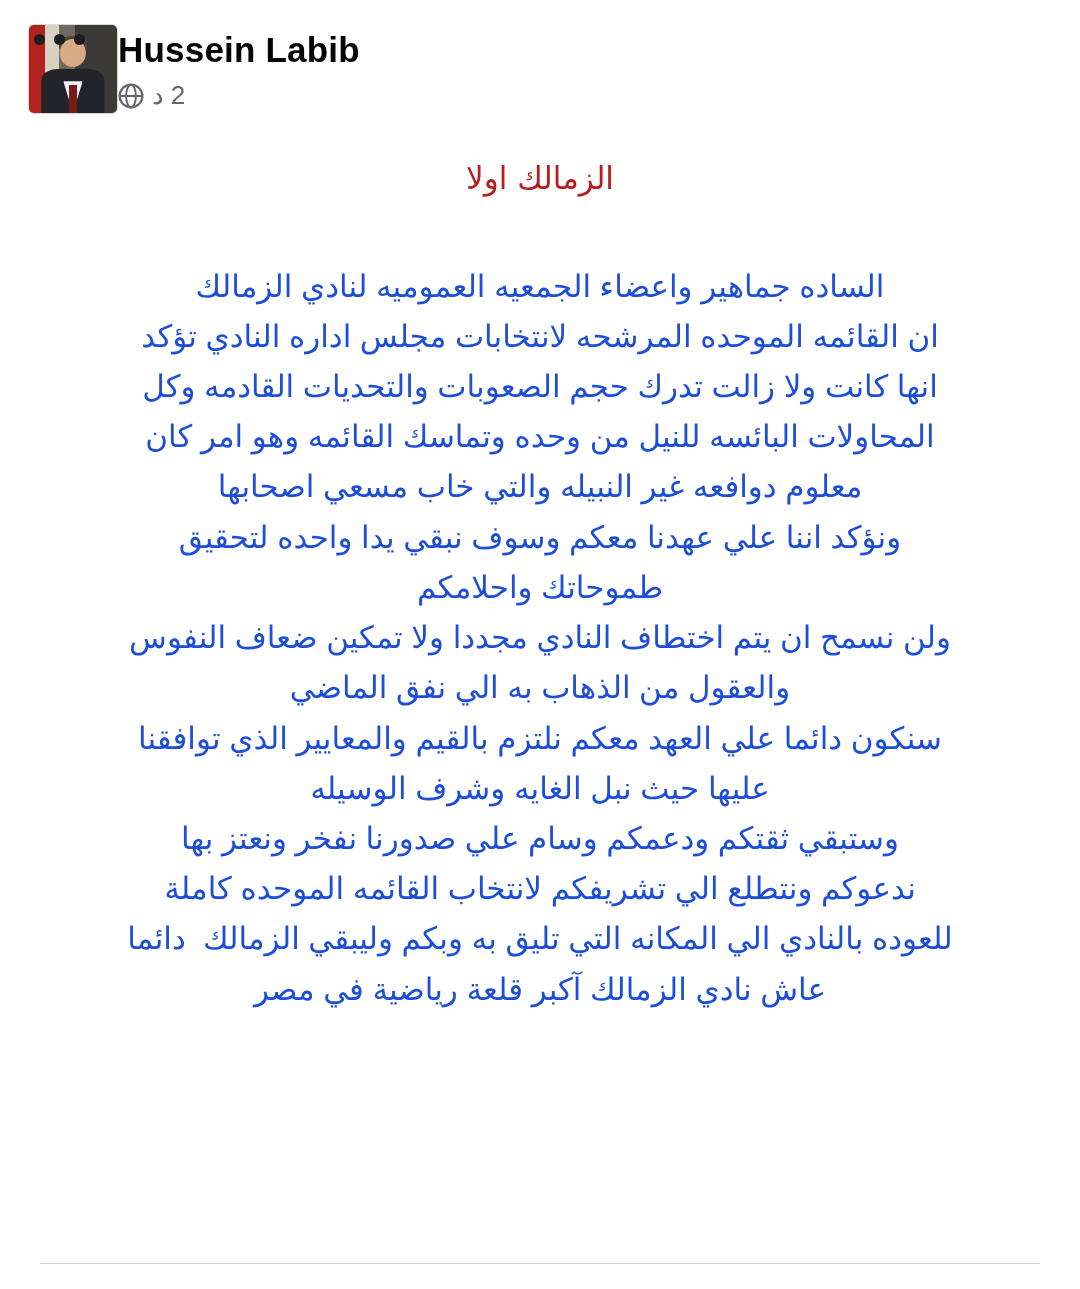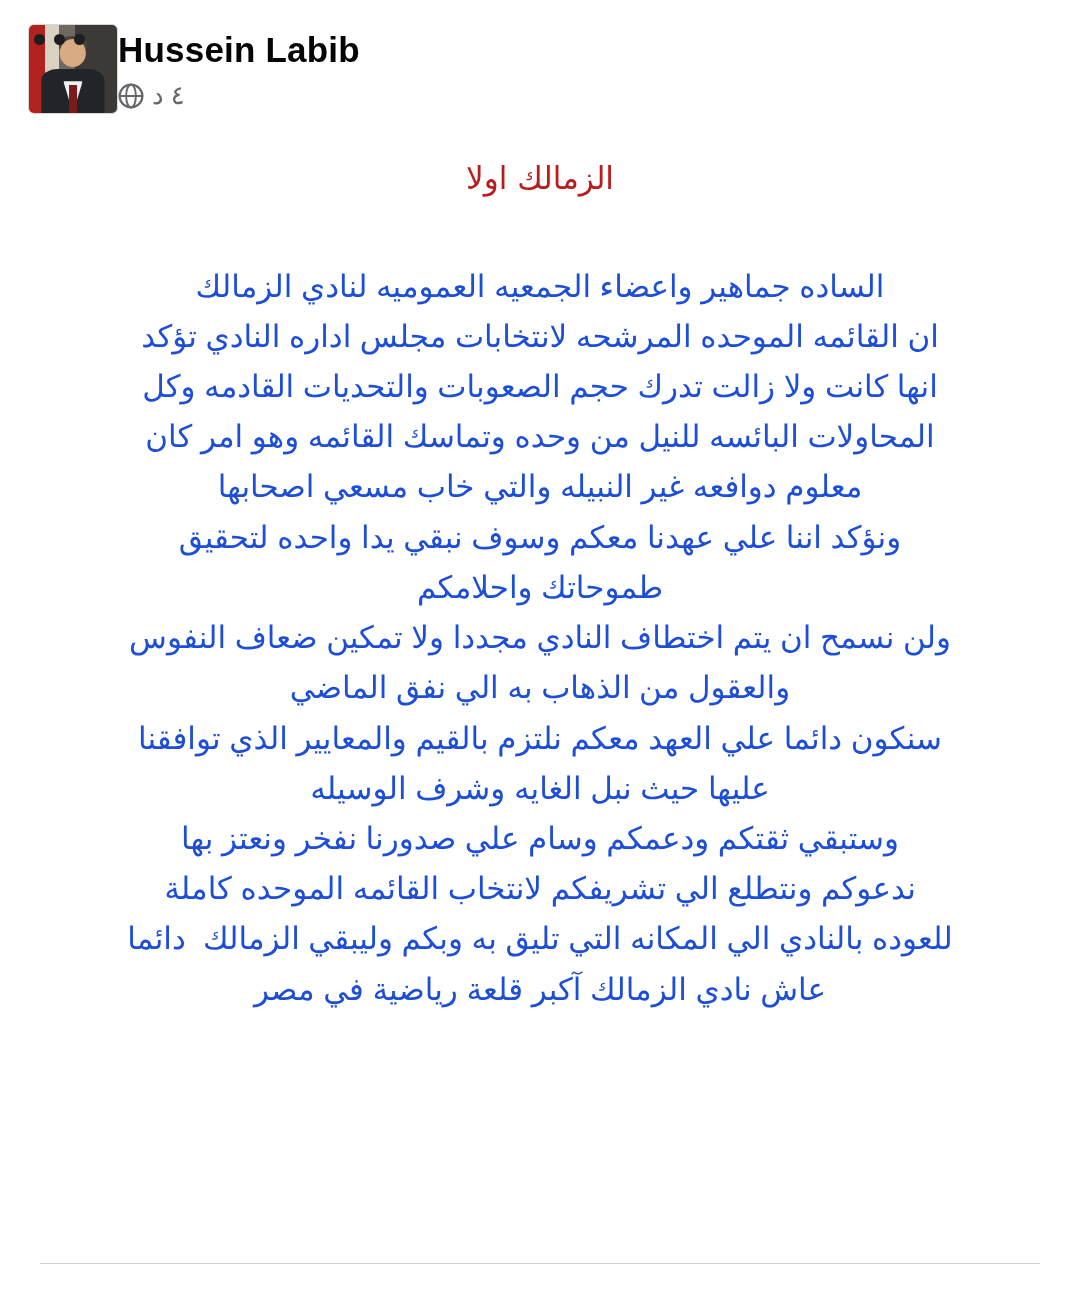--- a/index.html
+++ b/index.html
@@ -212,21 +212,21 @@
       <div class="hair"></div>
       <div class="head"></div>
       <div class="body"></div>
       <div class="shirt"></div>
       <div class="tie"></div>
     </div>
 
     <div class="header-text">
       <div class="author-name">Hussein Labib</div>
       <div class="meta-row">
-        <span class="meta-time">٤ د</span>
+        <span class="meta-time">2 د</span>
         <span class="globe-icon">
           <svg viewBox="0 0 16 16" width="26" height="26" aria-hidden="true">
             <circle cx="8" cy="8" r="7" fill="none" stroke="#65676b" stroke-width="1.4"></circle>
             <ellipse cx="8" cy="8" rx="3" ry="7" fill="none" stroke="#65676b" stroke-width="1.2"></ellipse>
             <line x1="1" y1="8" x2="15" y2="8" stroke="#65676b" stroke-width="1.2"></line>
           </svg>
         </span>
       </div>
     </div>
 

